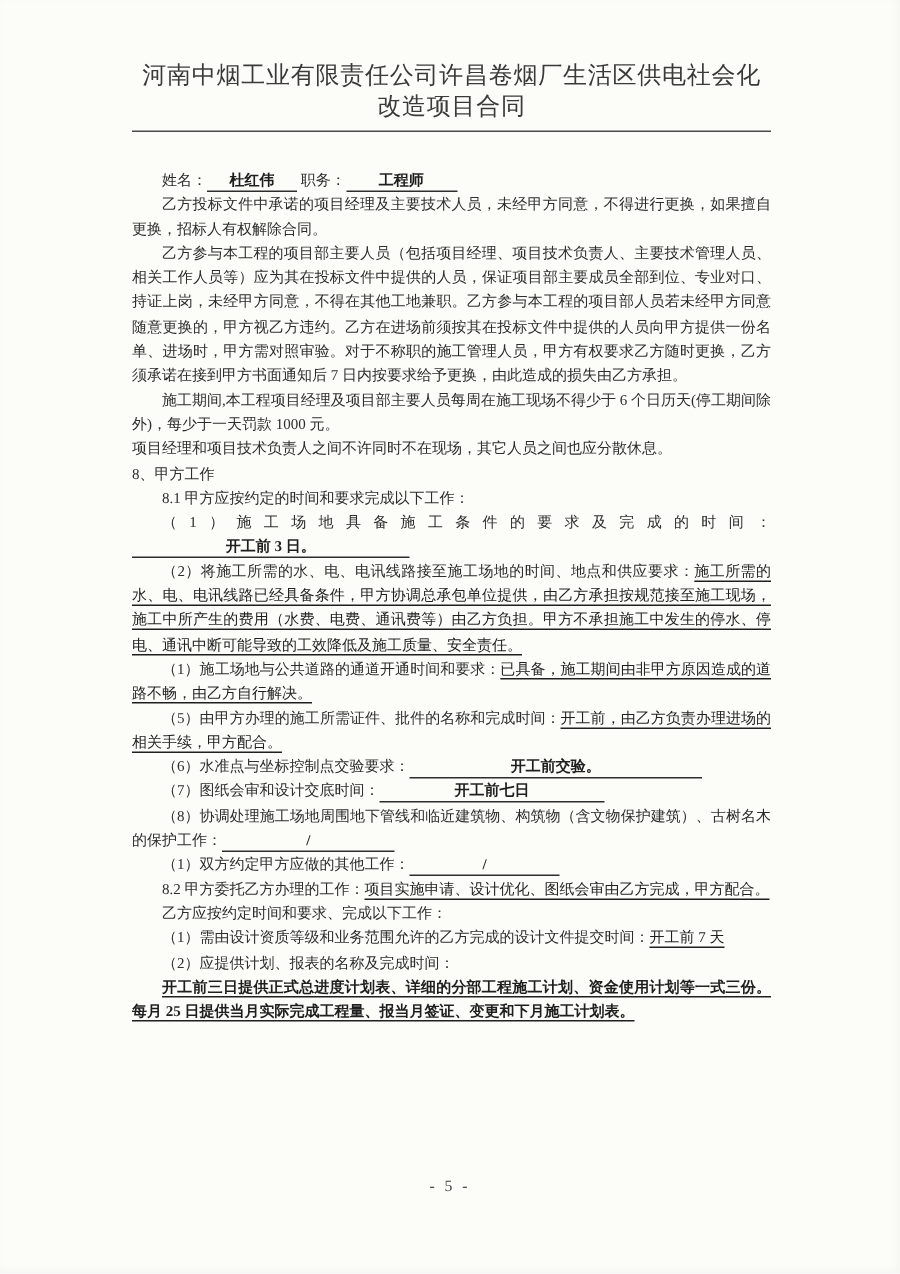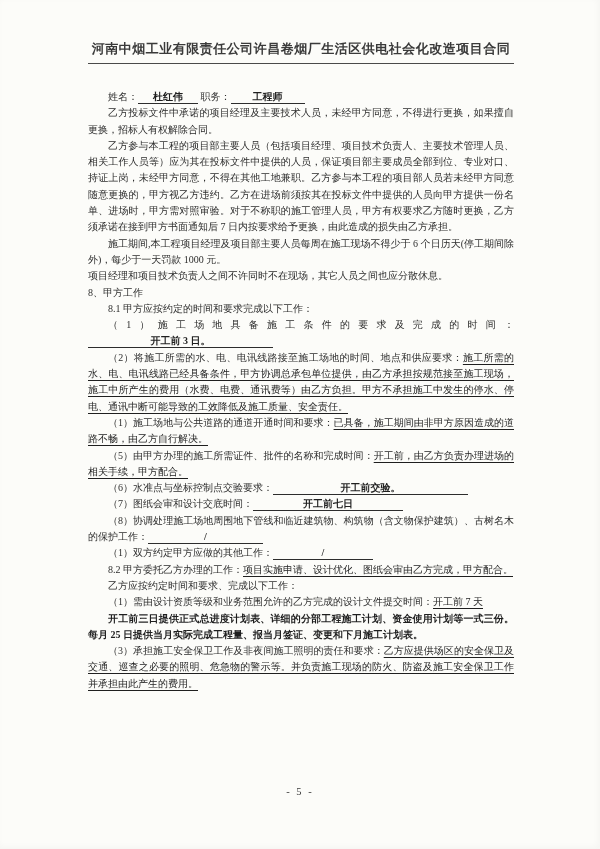--- a/index.html
+++ b/index.html
@@ -8,41 +8,42 @@
     width:600px; height:849px;
     background:#fcfcf9;
     padding:40px 86px 0 88px;
     overflow:hidden;
     position:relative;
     color:#2d2d2d;
     font-family:"Liberation Serif","DejaVu Serif",serif;
     box-shadow: inset -2px -2px 6px rgba(0,0,0,0.03);
   }
   .header { text-align:center; padding-bottom:5px; border-bottom:1.5px solid #4a4a4a; }
-  .title { font-size:13px; font-weight:700; letter-spacing:0.5px; color:#3a3a3a; }
+  .title { font-size:16px; font-weight:400; letter-spacing:0.5px; color:#3a3a3a; }
   .content {
     margin-top:25px;
     font-size:10px;
     line-height:16.3px;
     word-break:break-all;
     text-align:justify;
   }
   .ln { margin:0; }
   .indent { text-indent:2em; }
   .gap { margin-top:5px; }
   .fv {
     font-weight:400;
     color:#1f1f1f;
     text-decoration:underline;
     text-underline-offset:3px;
     text-decoration-thickness:1px;
   }
   .fv-block {
     font-weight:700;
     color:#1f1f1f;
+    text-decoration:underline;
     text-underline-offset:3px;
     text-decoration-thickness:1px;
   }
   .blank {
     display:inline-block;
     text-indent:0;
     text-align:center;
     font-weight:700;
     color:#1f1f1f;
     border-bottom:1px solid #2d2d2d;
@@ -118,23 +119,21 @@
     <p class="ln indent">
       <span>8.2 甲方委托乙方办理的工作：</span><span class="fv">项目实施申请、设计优化、图纸会审由乙方完成，甲方配合。</span>
     </p>
 
     <p class="ln indent">乙方应按约定时间和要求、完成以下工作：</p>
 
     <p class="ln indent">
       <span>（1）需由设计资质等级和业务范围允许的乙方完成的设计文件提交时间：</span><span class="fv">开工前 7 天</span>
     </p>
 
+    <p class="ln indent">（2）应提供计划、报表的名称及完成时间：</p>
     <p class="ln indent fv-block">开工前三日提供正式总进度计划表、详细的分部工程施工计划、资金使用计划等一式三份。每月 25 日提供当月实际完成工程量、报当月签证、变更和下月施工计划表。</p>
 
-    <p class="ln indent">
-      <span>（3）承担施工安全保卫工作及非夜间施工照明的责任和要求：</span><span class="fv">乙方应提供场区的安全保卫及交通、巡查之必要的照明、危急物的警示等。并负责施工现场的防火、防盗及施工安全保卫工作并承担由此产生的费用。</span>
-    </p>
 
   </div>
 
   <div class="pagenum">- 5 -</div>
 
 </div>
 
 </body></html>

